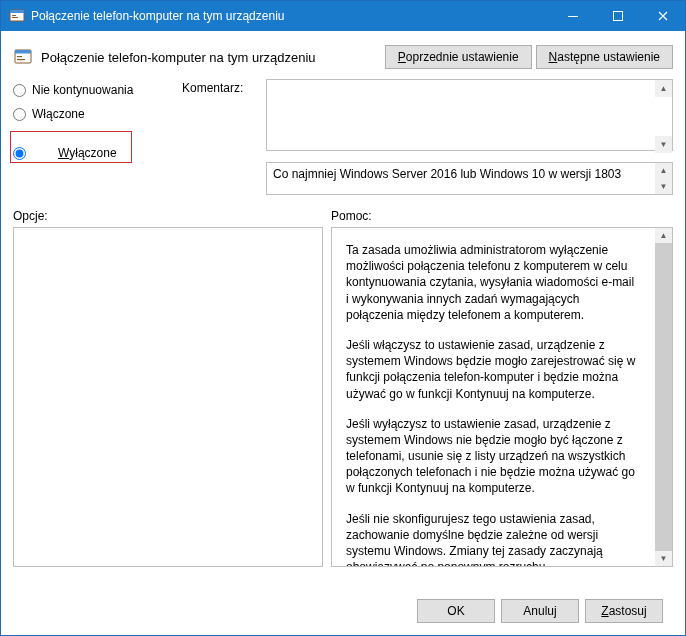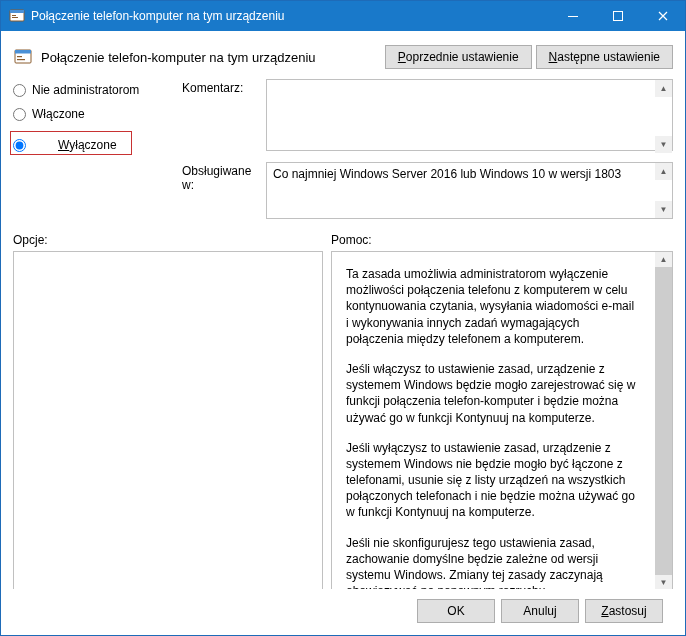--- a/index.html
+++ b/index.html
@@ -91,21 +91,21 @@
     padding-top: 4px;
   }
   .radio-row {
     display: flex; align-items: center;
     gap: 6px;
     margin-bottom: 10px;
     font-size: 12px;
   }
   .radio-row.selected {
     border: 1px solid #c83232;
-    padding: 6px 14px 2px 2px;
+    padding: 14px 14px 2px 2px;
     width: fit-content;
     margin-left: -3px;
     gap: 32px;
   }
   .label-col { grid-column: 2; font-size: 12px; padding-top: 2px;}
   .field-col { grid-column: 3; }
   .textarea-wrap {
     position: relative;
   }
   .textarea-like {
@@ -113,21 +113,21 @@
     border: 1px solid #c0c0c0;
     background: #fff;
     font-family: inherit;
     font-size: 12px;
     padding: 4px 20px 4px 6px;
     resize: none;
     overflow: hidden;
     line-height: 1.3;
   }
   .comment-box { height: 72px; }
-  .supported-box { height: 57px; }
+  .supported-box { height: 33px; }
   .scroll-arrows {
     position: absolute; right: 1px; top: 1px; bottom: 1px;
     width: 17px;
     display: flex; flex-direction: column; justify-content: space-between;
   }
   .scroll-arrows .arr {
     width: 17px; height: 17px;
     background: #f0f0f0;
     display:flex; align-items:center; justify-content:center;
     font-size: 8px; color: #606060;
@@ -231,42 +231,41 @@
         <button class="btn"><u>P</u><span id="prev-rest">oprzednie ustawienie</span></button>
         <button class="btn"><u>N</u><span id="next-rest">astępne ustawienie</span></button>
       </div>
     </div>
 
     <div class="main-grid">
 
       <div class="radios">
         <label class="radio-row">
           <input type="radio" name="state" style="">
-          <span>Nie administratorom</span>
+          <span>Nie kontynuowania</span>
         </label>
         <label class="radio-row">
           <input type="radio" name="state" style="">
           <span>Włączone</span>
         </label>
         <label class="radio-row selected">
           <input type="radio" name="state" checked="" style="">
           <span><u>W</u><span id="disabled-rest">yłączone</span></span>
         </label>
       </div>
 
       <div class="label-col" style="grid-row:1">Komentarz:</div>
       <div class="field-col textarea-wrap" style="grid-row:1">
         <textarea class="textarea-like comment-box" style=""></textarea>
         <div class="scroll-arrows">
           <div class="arr">▲</div>
           <div class="arr">▼</div>
         </div>
       </div>
 
-      <div class="label-col" style="grid-row:2">Obsługiwane w:</div>
       <div class="field-col textarea-wrap" style="grid-row:2">
         <div class="textarea-like supported-box">Co najmniej Windows Server 2016 lub Windows 10 w wersji 1803</div>
         <div class="scroll-arrows">
           <div class="arr">▲</div>
           <div class="arr">▼</div>
         </div>
       </div>
     </div>
 
     <div class="lower-labels">

